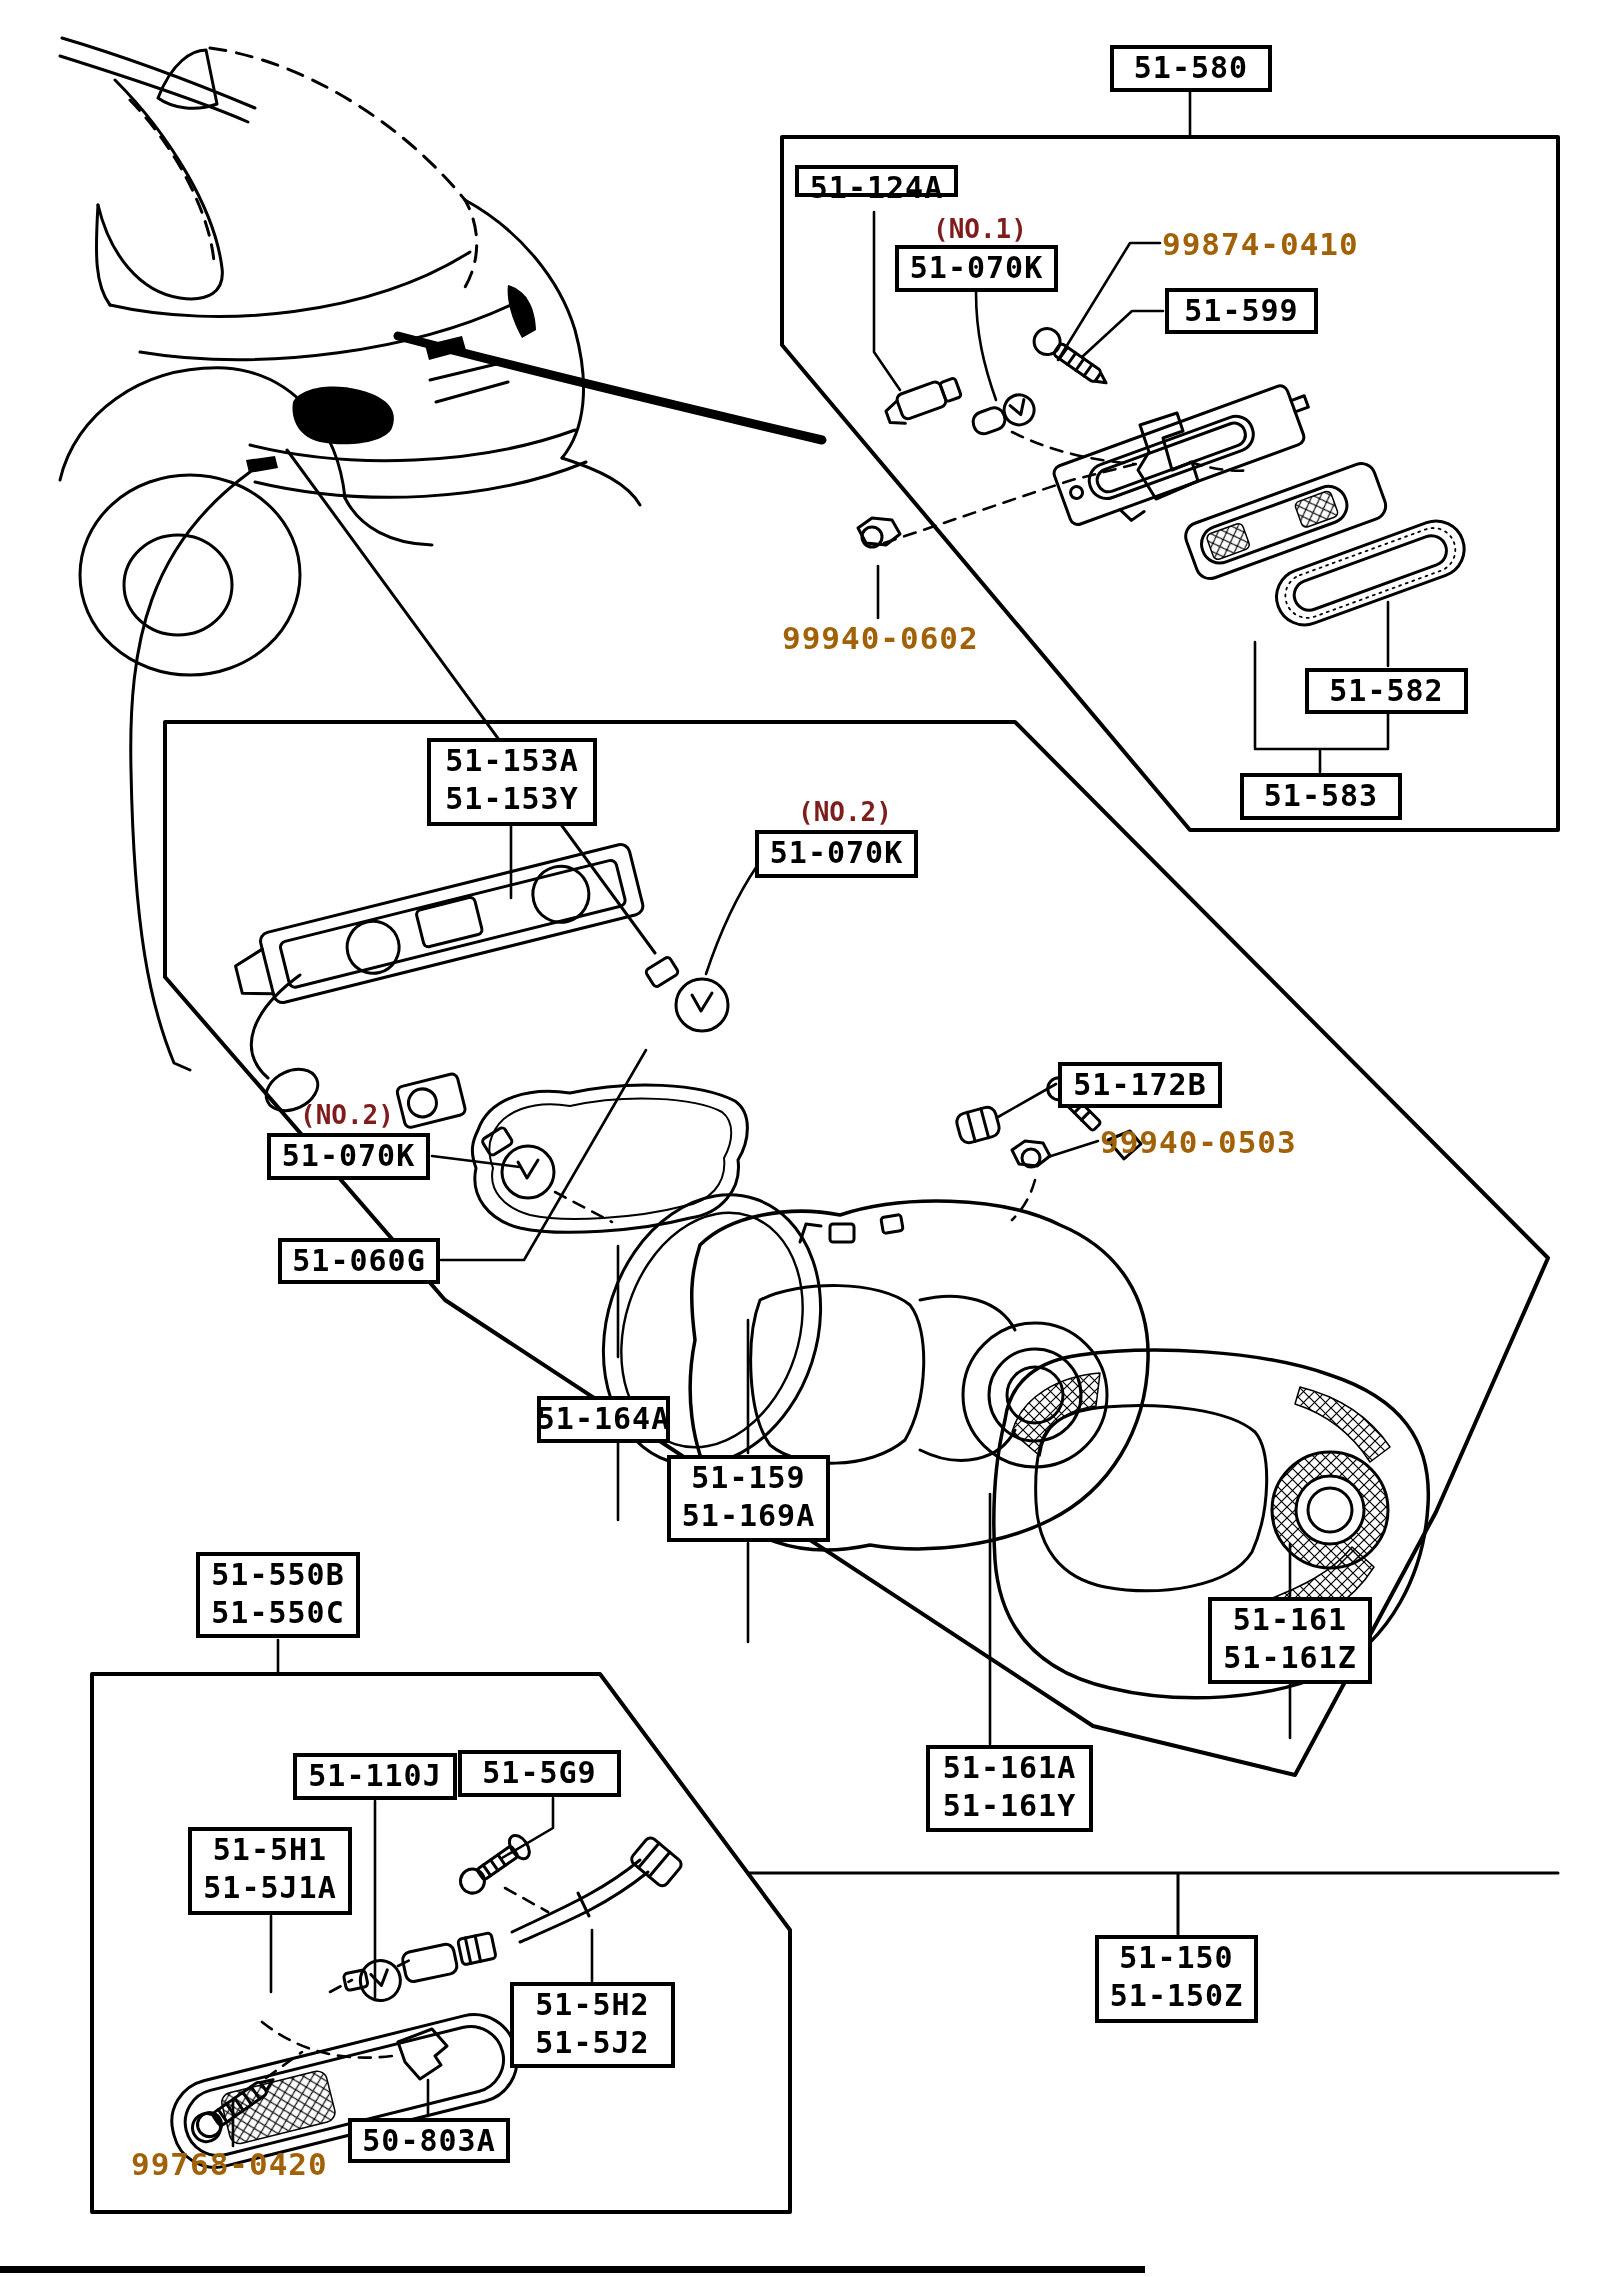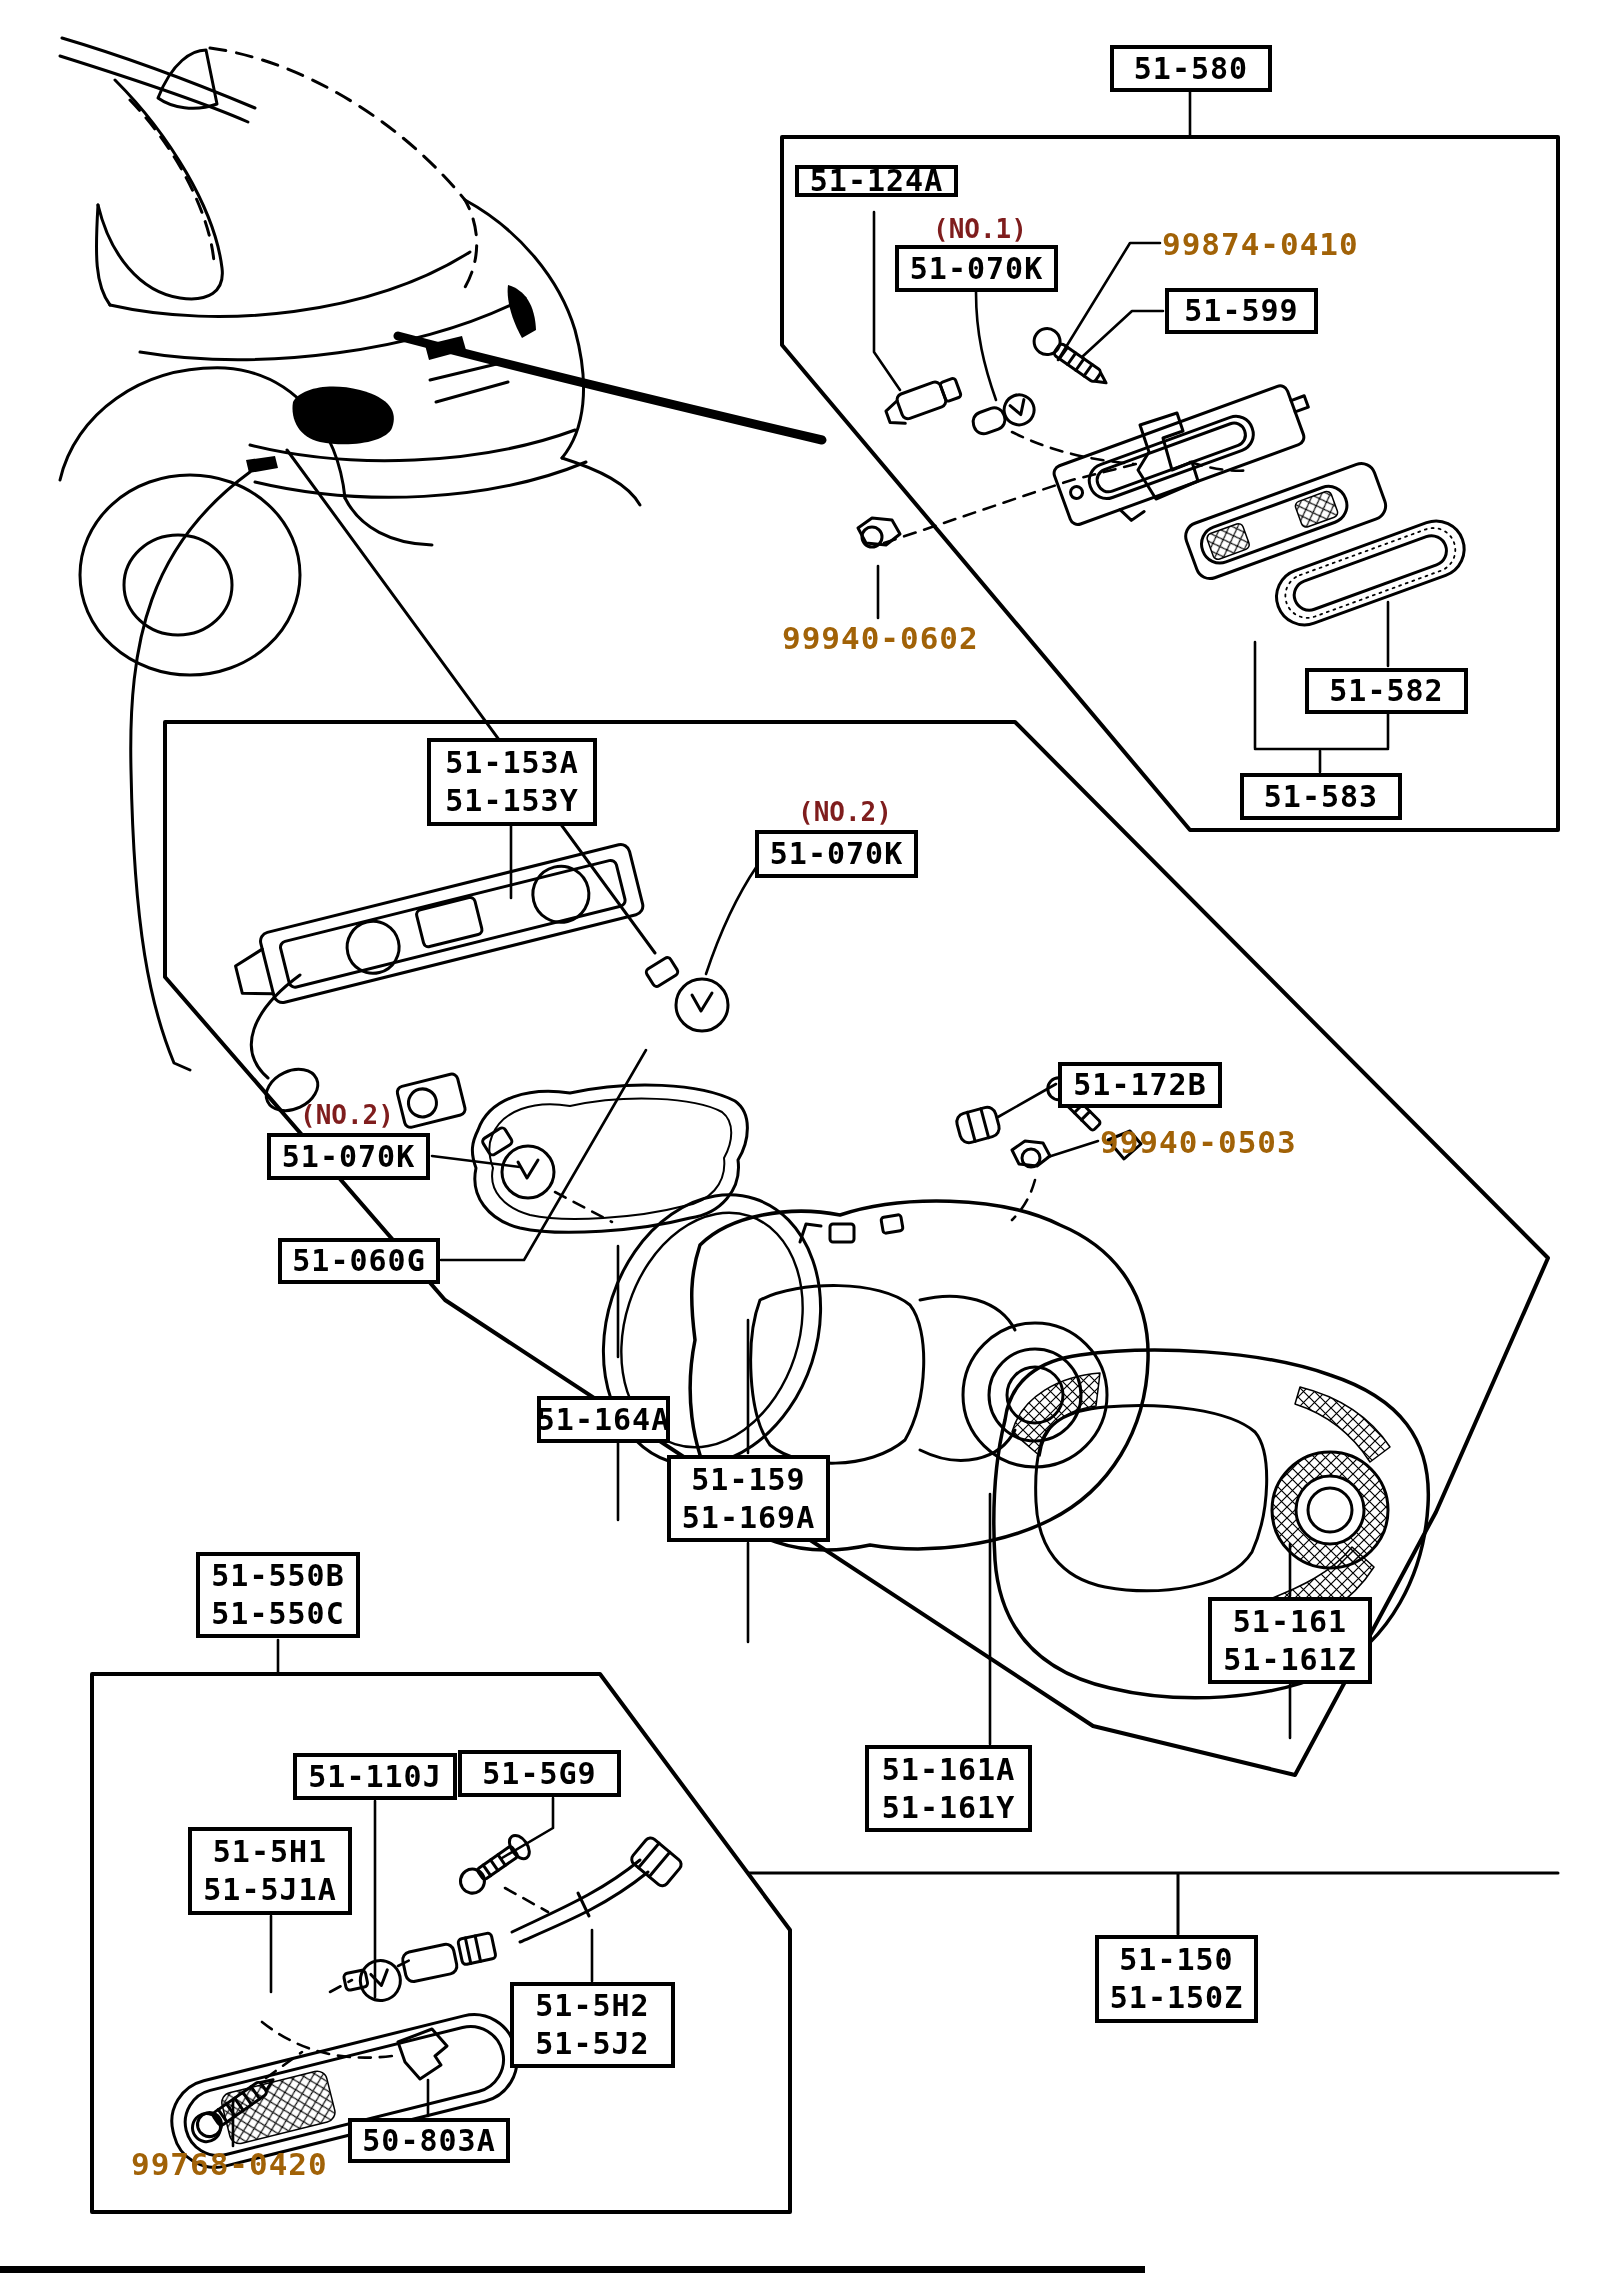--- a/index.html
+++ b/index.html
@@ -1,21 +1,21 @@
 <!DOCTYPE html>
 <html><head>
 <meta charset="utf-8">
 <style>
   html,body{margin:0;padding:0;background:#fff;}
   body{width:1621px;height:2277px;font-family:"DejaVu Sans Mono",monospace;}
   #canvas{position:relative;width:1621px;height:2277px;background:#fff;overflow:hidden;}
   #art{position:absolute;left:0;top:0;}
   .pbox{
     position:absolute;box-sizing:border-box;border:4px solid #000;background:#fff;
-    display:flex;flex-direction:column;align-items:center;justify-content:center;
+    display:flex;flex-direction:column;align-items:center;justify-content:flex-start;
     font:700 30px "DejaVu Sans Mono",monospace;letter-spacing:1px;color:#000;
     line-height:38px;white-space:nowrap;z-index:3;
   }
   .ptext{
     position:absolute;font:700 31px "DejaVu Sans Mono",monospace;color:#a16207;
     white-space:nowrap;z-index:3;letter-spacing:1px;
   }
   .pnote{
     position:absolute;font:700 26px "DejaVu Sans Mono",monospace;color:#7f1d1d;
     white-space:nowrap;z-index:3;
@@ -323,21 +323,21 @@
     </div>
   <div class="ptext" style="left:1100px;top:1124px">99940-0503</div>
   <div class="pbox" style="left:667px;top:1455px;width:163px;height:87px">
     <span>51-159</span>
     <span>51-169A</span>
   </div>
   <div class="pbox" style="left:1208px;top:1597px;width:164px;height:87px">
     <span>51-161</span>
     <span>51-161Z</span>
   </div>
-  <div class="pbox" style="left:865px;top:1745px;width:167px;height:87px">
+  <div class="pbox" style="left:926px;top:1745px;width:167px;height:87px">
     <span>51-161A</span>
     <span>51-161Y</span>
   </div>
   <div class="pbox" style="left:1095px;top:1935px;width:163px;height:88px">
     <span>51-150</span>
     <span>51-150Z</span>
   </div>
 
   <div class="pbox" style="left:196px;top:1552px;width:164px;height:86px">
     <span>51-550B</span>

